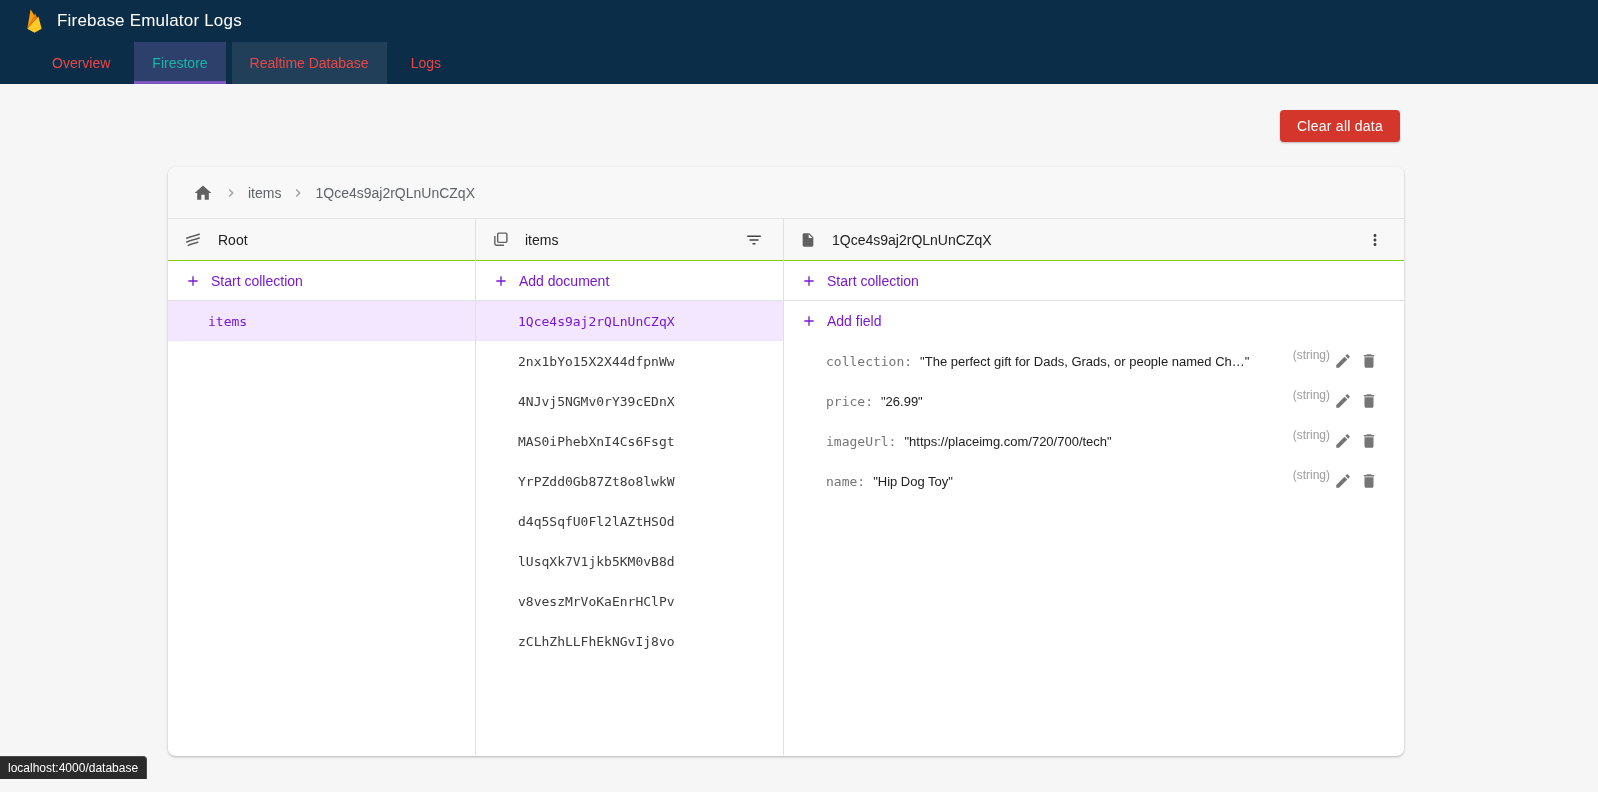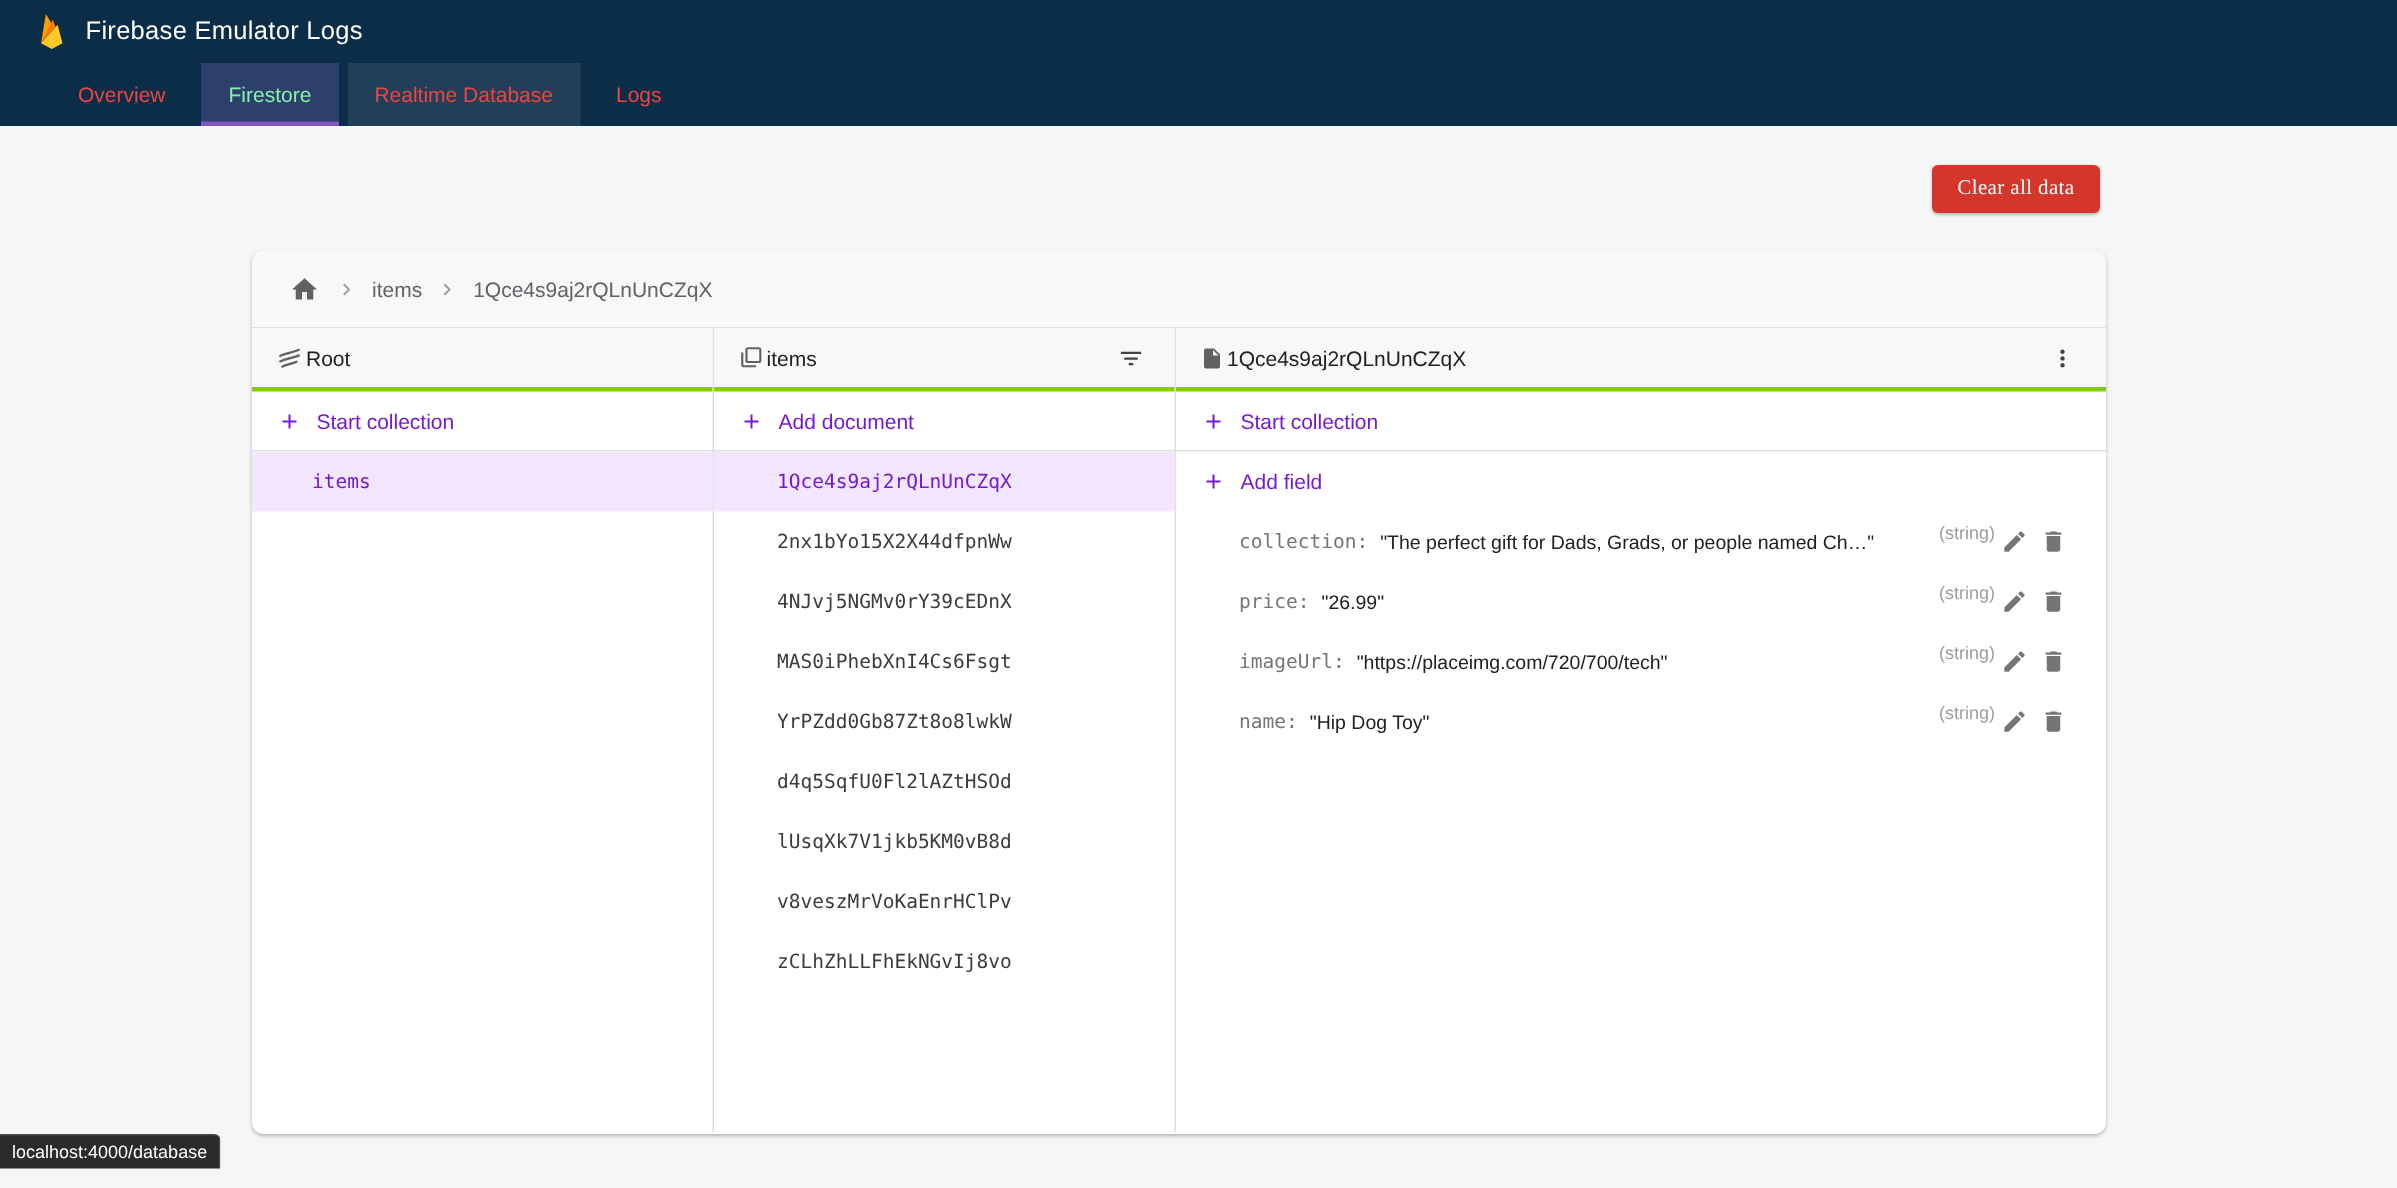--- a/index.html
+++ b/index.html
@@ -15,31 +15,31 @@
   
   .appbar { background: #0c2d48; color: #fff; }
   .appbar-top { height: 42px; display: flex; align-items: center; gap: 12px; padding: 0 24px; }
   .app-title { font-size: 17px; font-weight: 500; letter-spacing: .2px; }
   .tabbar { height: 42px; display: flex; align-items: stretch; padding: 0 34px; }
   .tab {
     display: flex; align-items: center; padding: 0 18px; margin-right: 6px;
     font-size: 14px; color: #ef4444; cursor: pointer; white-space: nowrap;
   }
   .tab.active {
-    color: #86efac;
+    color: #14b8a6;
     background: rgba(158,130,230,.22);
     box-shadow: inset 0 -3px 0 #7e57c2;
   }
   .tab.hovered { background: rgba(255,255,255,.09); }
 
   
   .clear-btn {
     position: absolute; top: 110px; right: 198px;
     background: #d5362c; color: #fff; border: none; border-radius: 4px;
-    font-family: Liberation Serif, serif;
+    font-family: Liberation Sans, sans-serif;
     font-size: 14px; font-weight: 500; letter-spacing: .25px;
     padding: 8px 17px; cursor: pointer;
     box-shadow: 0 1px 2px rgba(0,0,0,.25);
   }
 
   
   .card {
     position: absolute; left: 168px; top: 167px; width: 1236px; height: 589px;
     background: #fff; border-radius: 8px; overflow: hidden;
     box-shadow: 0 1px 3px rgba(0,0,0,.18), 0 1px 2px rgba(0,0,0,.1);
@@ -52,22 +52,22 @@
   .crumb { cursor: pointer; }
   .crumb-sep { display: flex; align-items: center; }
 
   .columns { display: flex; height: 536px; }
   .col { background: #fff; display: flex; flex-direction: column; }
   .col-root { width: 308px; border-right: 1px solid #e0e0e0; }
   .col-collection { width: 308px; border-right: 1px solid #e0e0e0; }
   .col-document { flex: 1; }
 
   .panel-header {
-    height: 42px; flex: 0 0 42px; display: flex; align-items: center; gap: 2px;
-    padding: 0 16px; background: #f8f8f8; border-bottom: 3px solid #84cc16;
+    height: 42px; flex: 0 0 42px; display: flex; align-items: center; gap: 16px;
+    padding: 0 16px; background: #f8f8f8; border-bottom: 1px solid #84cc16;
     font-size: 14px; color: #212121;
   }
   .panel-header .flex-spacer { flex: 1; }
   .icon-btn { display: flex; align-items: center; justify-content: center; cursor: pointer; width: 26px; height: 26px; }
 
   .action-row {
     height: 40px; flex: 0 0 40px; display: flex; align-items: center; gap: 10px;
     padding: 0 17px; color: #7619d1; font-size: 14px; font-weight: 500; cursor: pointer;
   }
   .action-row.bordered { border-bottom: 1px solid #e0e0e0; }

